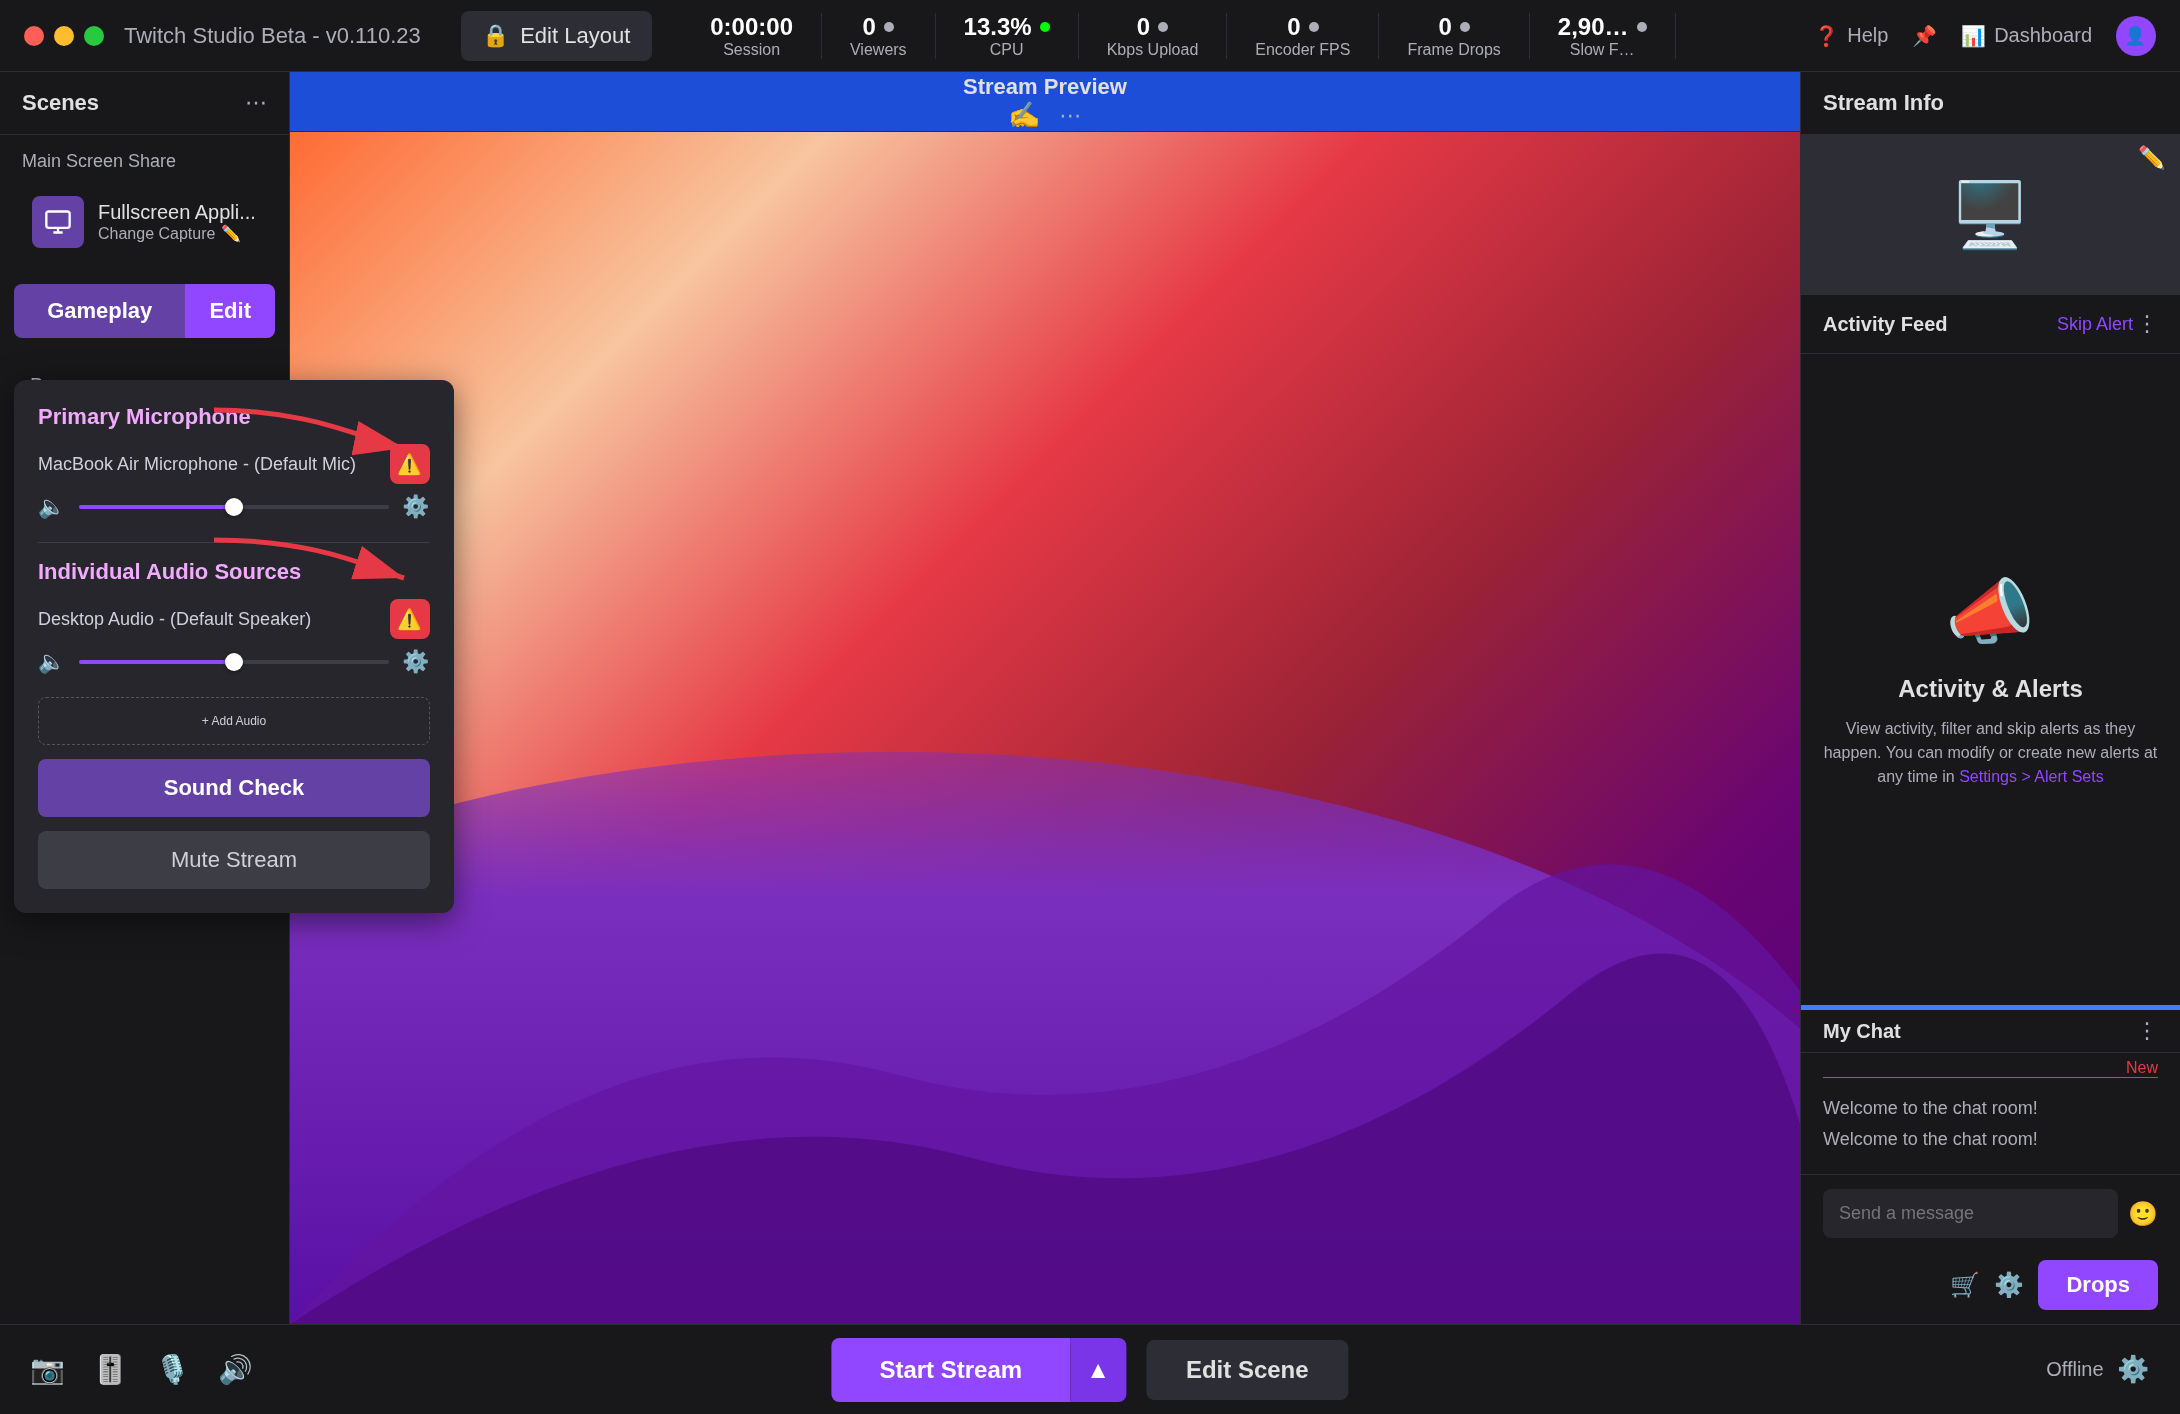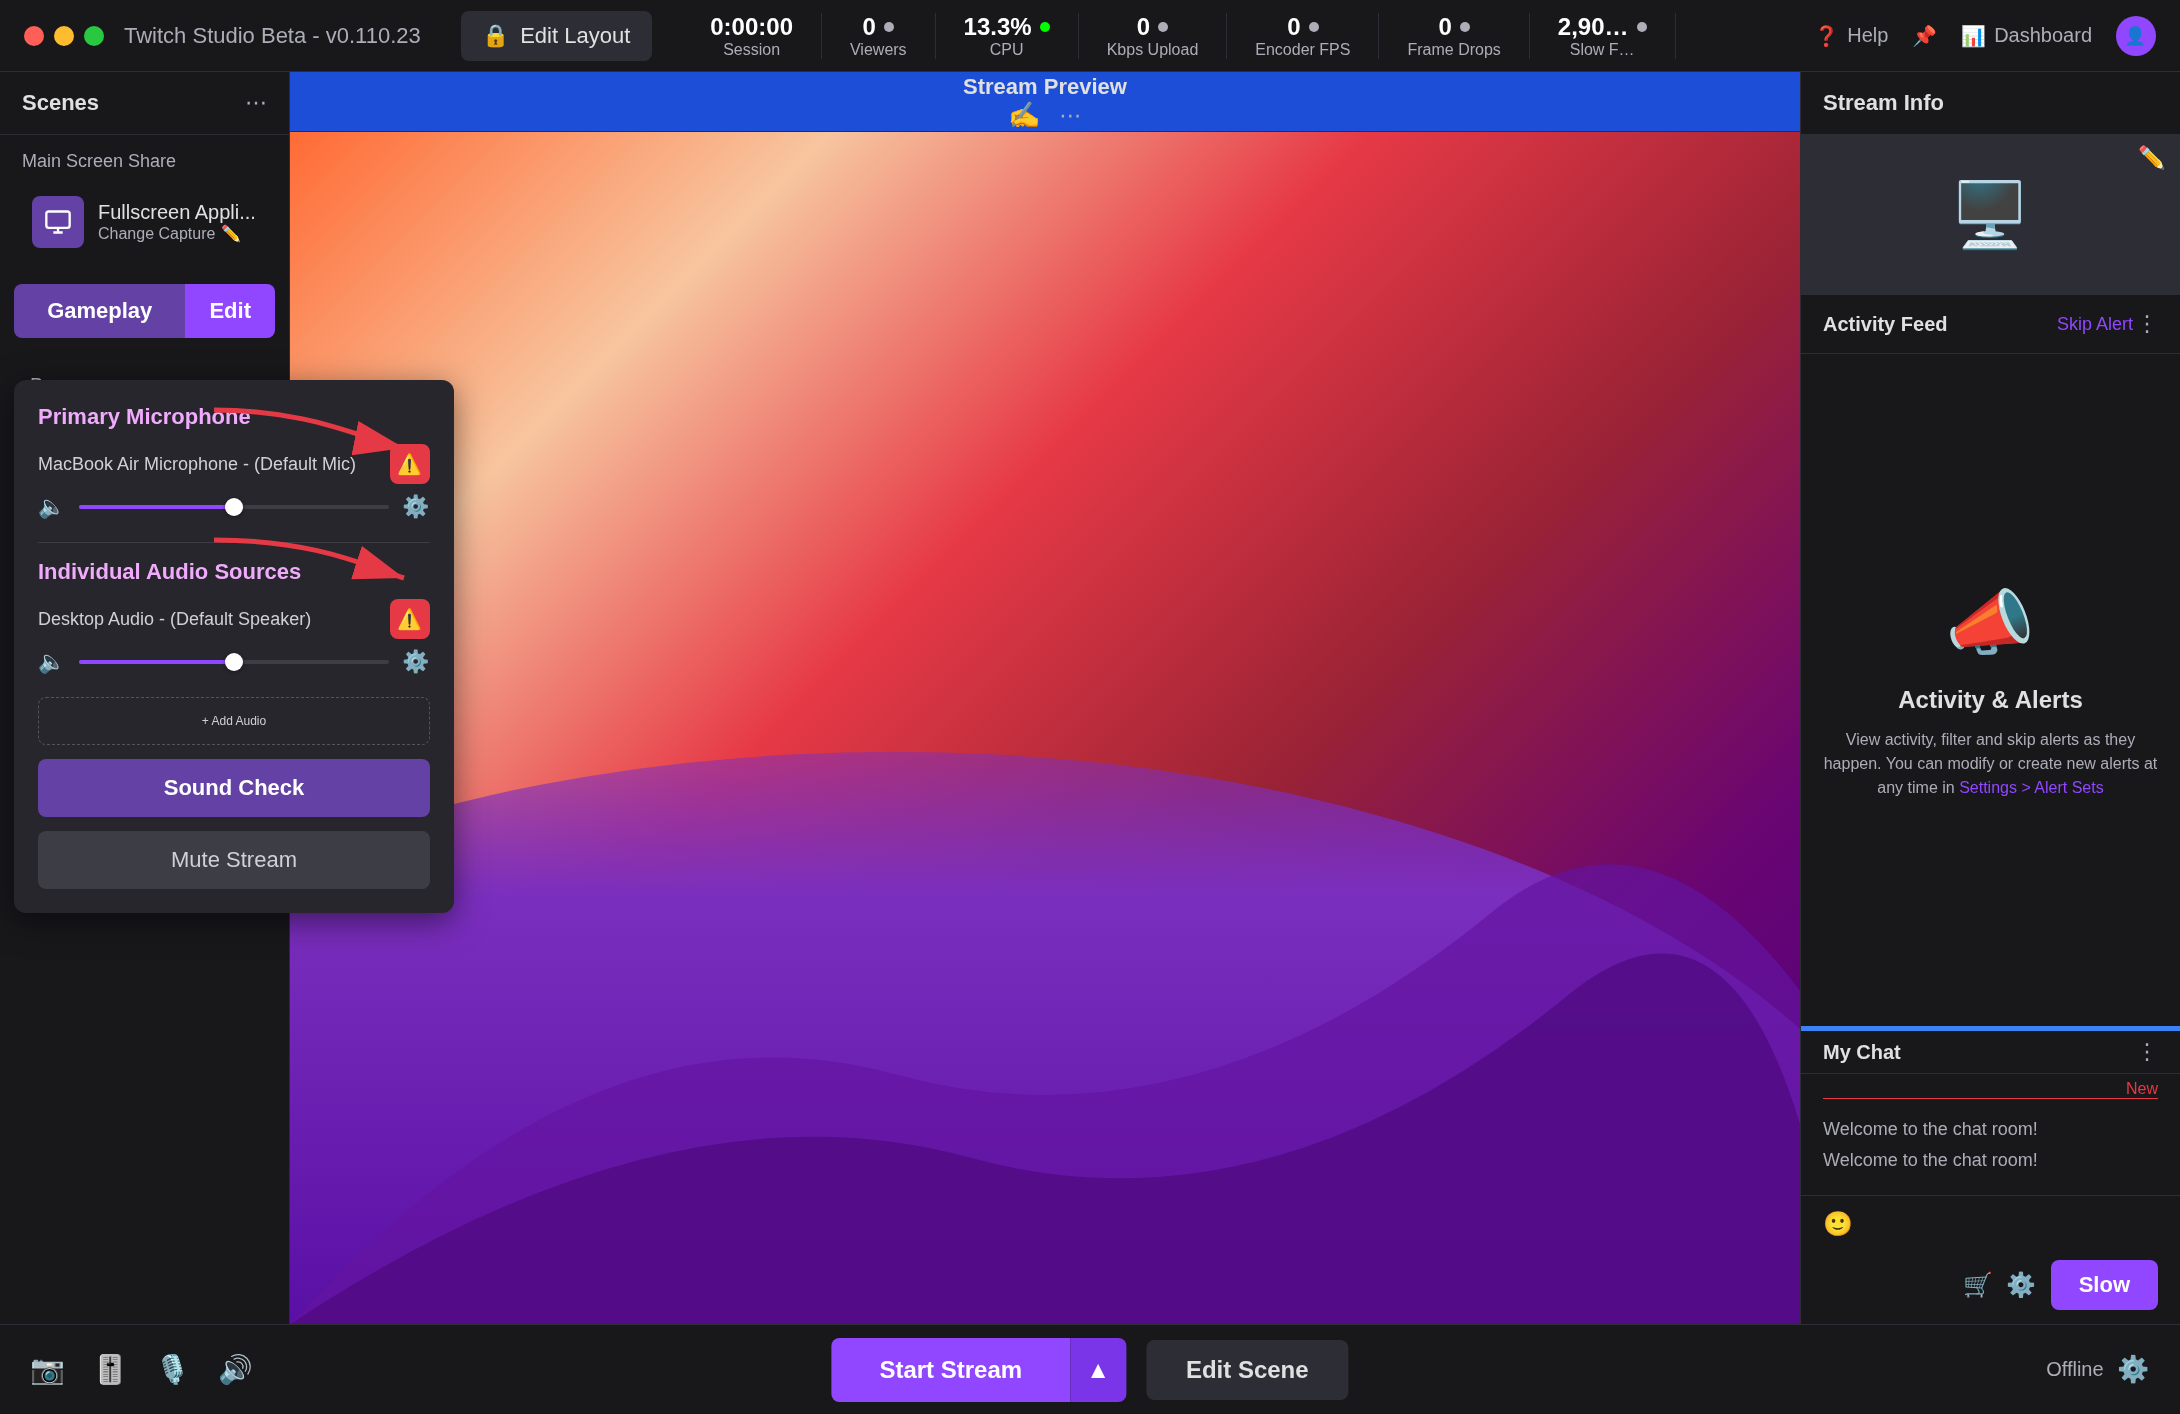--- a/index.html
+++ b/index.html
@@ -734,26 +734,27 @@
       <span class="my-chat-title">My Chat</span>
       <span style="font-size:22px;color:#adadb8;cursor:pointer;">⋮</span>
     </div>
     <div style="text-align:right;padding:6px 22px 0;color:#e63946;font-size:16px;">New</div>
     <hr class="new-divider">
     <div class="chat-messages">
       <div class="chat-message">Welcome to the chat room!</div>
       <div class="chat-message">Welcome to the chat room!</div>
     </div>
     <div class="chat-input-row">
+      <input class="chat-input" type="text" placeholder="Send a message" style="">
       <button class="emoji-btn">🙂</button>
     </div>
     <div class="chat-actions-row">
       <span class="chat-action-icon">🛒</span>
       <span class="chat-action-icon">⚙️</span>
-      <button class="chat-btn">Slow</button>
+      <button class="chat-btn">Drops</button>
     </div>
   </div>
 </div>
 
 <div class="audio-panel">
   
   
   <div class="audio-section-title">Primary Microphone</div>
   <div class="audio-source-row">
     <span class="audio-source-name">MacBook Air Microphone - (Default Mic)</span>

